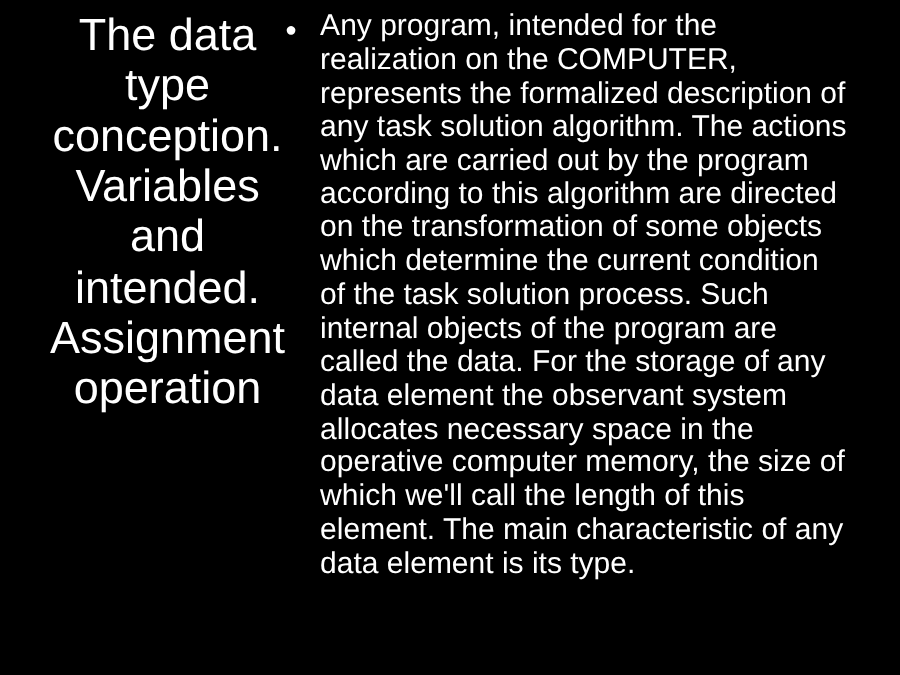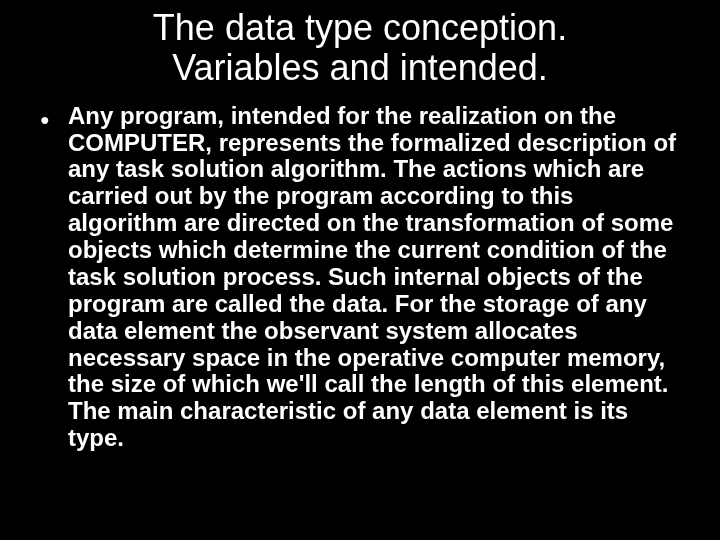--- a/index.html
+++ b/index.html
@@ -11,21 +11,21 @@
     color:#fff;
     font-family:Arial, Helvetica, sans-serif;
     overflow:hidden;
   }
   .slide{
     box-sizing:border-box;
     width:720px;
     height:540px;
     padding:8px 40px 20px 40px;
     display:flex;
-    flex-direction:column;
+    flex-direction:row;
   }
   .title{
     font-size:36px;
     line-height:1.12;
     text-align:center;
     font-weight:400;
     margin:0 auto 14px auto;
     text-shadow:1px 1px 2px rgba(0,0,0,0.8);
   }
   .body-row{
@@ -37,30 +37,31 @@
     flex:0 0 28px;
     font-size:16px;
     line-height:26px;
     text-align:left;
     padding-top:4px;
   }
   .body-text{
     flex:1;
     font-size:24px;
     line-height:1.12;
-    font-weight:700;
+    font-weight:400;
     text-shadow:1px 1px 2px rgba(0,0,0,0.8);
   }
 </style>
 </head>
 <body>
 
 <div class="slide">
   <h1 class="title">
     <span>The data type conception.</span><br>
     <span>Variables and intended.</span><br>
+    <span>Assignment operation</span>
   </h1>
 
   <div class="body-row">
     <div class="bullet">●</div>
     <div class="body-text">Any program, intended for the realization on the COMPUTER, represents the formalized description of any task solution algorithm. The actions which are carried out by the program according to this algorithm are directed on the transformation of some objects which determine the current condition of the task solution process. Such internal objects of the program are called the data. For the storage of any data element the observant system allocates necessary space in the operative computer memory, the size of which we'll call the length of this element. The main characteristic of any data element is its type.</div>
   </div>
 </div>
 
 </body></html>

